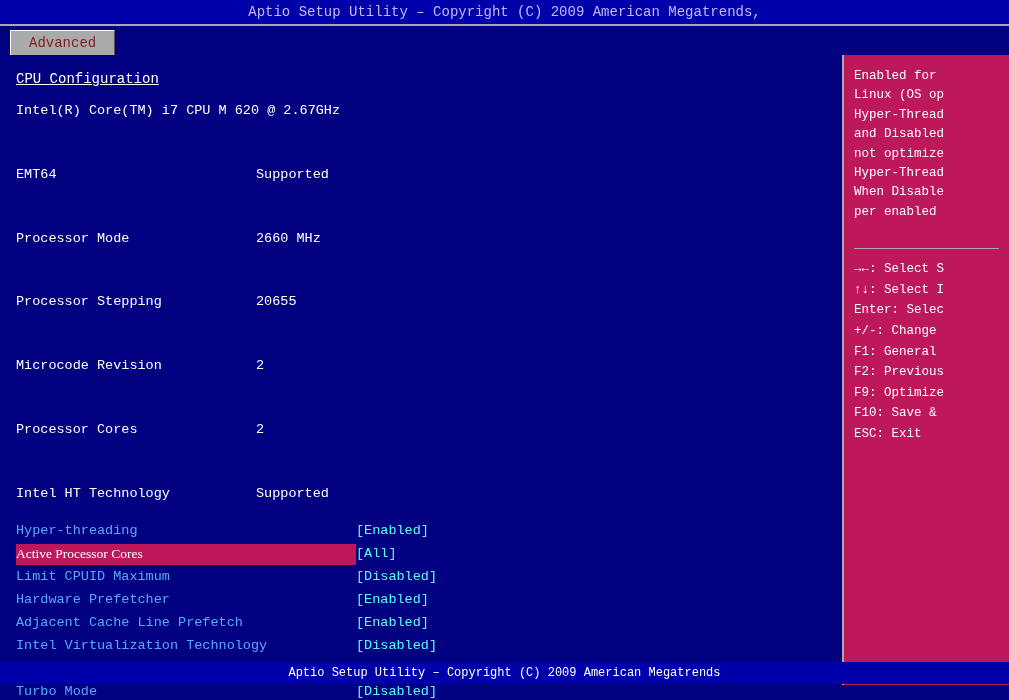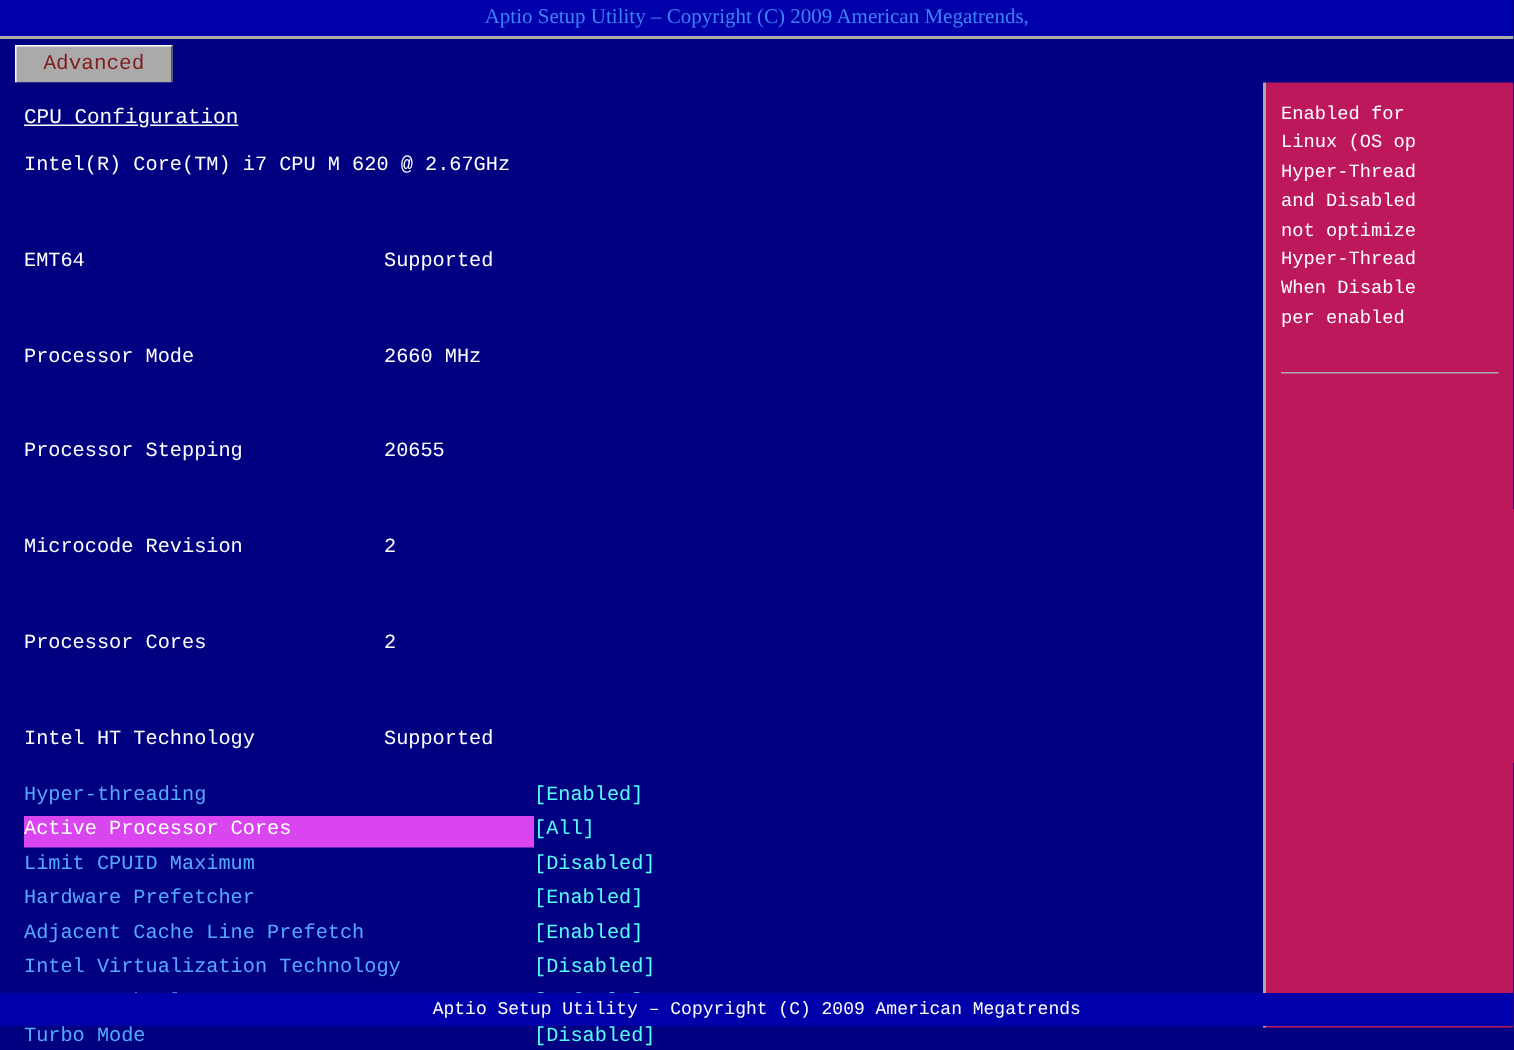--- a/index.html
+++ b/index.html
@@ -13,26 +13,25 @@
       height: 700px;
       background-color: #000080;
       font-family: 'Courier New', Courier, monospace;
       overflow: hidden;
       position: relative;
     }
 
     .header-bar {
       width: 100%;
       background-color: #0000aa;
-      color: #3b82f6;
+      color: #c4b5fd;
       text-align: center;
       padding: 4px 0;
       font-size: 14px;
       border-bottom: 2px solid #aaaaaa;
-      font-family: Liberation Serif, serif;
     }
 
     .tab-bar {
       display: flex;
       background-color: #000080;
       padding: 4px 0 0 10px;
     }
 
     .tab {
       background-color: #aaaaaa;
@@ -100,22 +99,23 @@
       cursor: pointer;
     }
 
     .setting-label {
       color: #55aaff;
       min-width: 340px;
       font-size: 13.5px;
     }
 
     .setting-label.active-row {
-      background-color: #d946ef;
-      color: #ffffff;
+      background-color: #be185d;
+      color: #ffffff;
+      font-family: Liberation Serif, serif;
     }
 
     .setting-value {
       color: #55ffff;
       font-size: 13.5px;
     }
 
     .right-panel {
       width: 165px;
       background-color: #be185d;
@@ -244,18 +244,29 @@
       Hyper-Thread<br>
       and Disabled<br>
       not optimize<br>
       Hyper-Thread<br>
       When Disable<br>
       per enabled
     </div>
 
     <div class="divider"></div>
 
+    <div class="key-help">
+      <div>→←: Select S</div>
+      <div>↑↓: Select I</div>
+      <div>Enter: Selec</div>
+      <div>+/-: Change</div>
+      <div>F1: General</div>
+      <div>F2: Previous</div>
+      <div>F9: Optimize</div>
+      <div>F10: Save &amp;</div>
+      <div>ESC: Exit</div>
+    </div>
   </div>
 </div>
 
 <div class="footer-bar">
   <span>Aptio Setup Utility – Copyright (C) 2009 American Megatrends</span>
 </div>
 
 </body></html>

